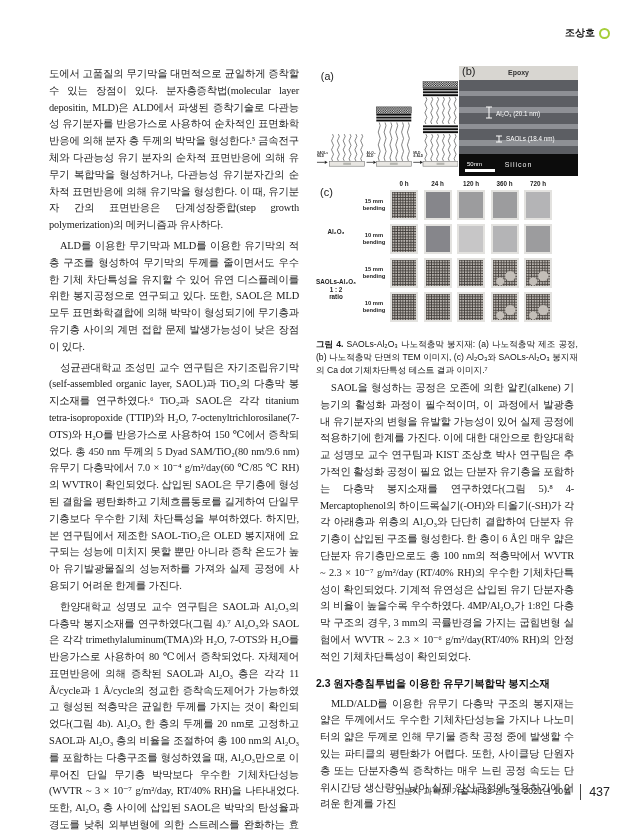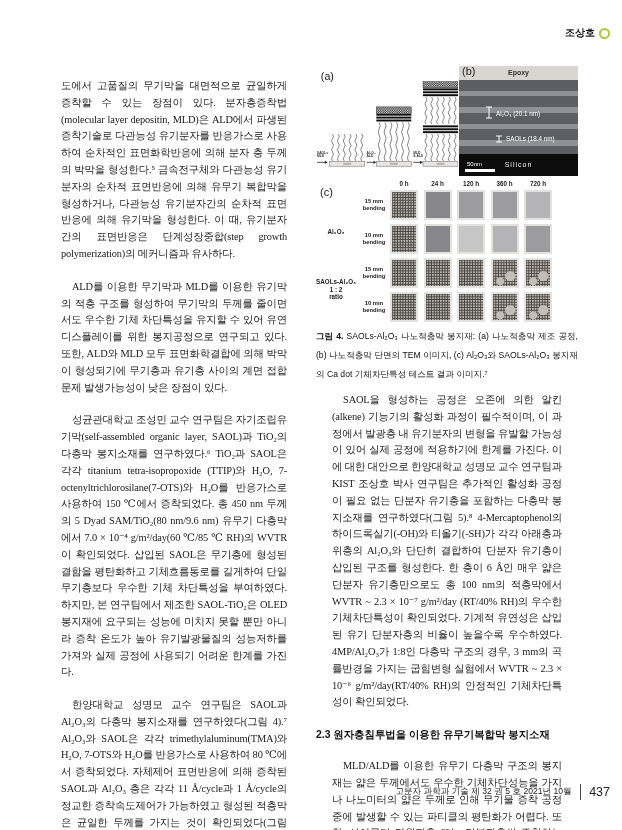--- a/index.html
+++ b/index.html
@@ -18,21 +18,21 @@
     font-weight:bold; font-size:10px; color:#1a1a1a;
   }
   .author-ring{
     display:inline-block; width:7px; height:7px;
     border:2.5px solid #a6ce39; border-radius:50%; background:#fff;
   }
   
   .col-left{position:absolute; left:45px; top:62px; width:258px;}
   .col-right{position:absolute; left:316px; top:62px; width:262px;}
   .col-left p, .col-right p{
-    margin:16px; font-size:10.4px; line-height:16.8px;
+    margin:4px; font-size:10.4px; line-height:16.8px;
     text-align:justify; letter-spacing:-0.15px;
   }
   p.indent{text-indent:11px;}
   .section-heading{
     margin:10px 0 5px 0;
     font-family:"Liberation Sans","DejaVu Sans",sans-serif;
     font-weight:bold; font-size:10.4px; line-height:15px; color:#111;
   }
   
   .figure4{position:relative; width:262px; height:312px; margin-top:2px;}
@@ -84,43 +84,43 @@
   }
   .cacell[data-state="dark"]{background:#86868b;}
   .cacell[data-state="grey"]{background:#9c9c9e;}
   .cacell[data-state="light"]{background:#b4b4b6;}
   .cacell[data-state="xlight"]{background:#c7c6c7;}
   .c-group{position:absolute; left:0; width:40px; text-align:center;
     font-weight:bold; font-size:6.3px; line-height:7.5px; color:#222; white-space:pre-line;}
   .c-group1{top:50px;}
   .c-group2{top:100px;}
   
-  .fig-caption{position:absolute; left:0; top:263px; width:262px;
+  .fig-caption{position:absolute; left:0; top:274px; width:262px;
     font-family:"Liberation Sans","DejaVu Sans",sans-serif;
-    font-size:8.6px; line-height:19px; color:#111; text-align:justify;}
+    font-size:8.6px; line-height:13px; color:#111; text-align:justify;}
   .cap-label{font-weight:bold;}
   
   .footer{position:absolute; top:784px; right:44px; display:flex; align-items:center;
     font-family:"Liberation Sans","DejaVu Sans",sans-serif; font-size:8.6px; color:#222;margin-left:32px;}
   .footer-divider{width:1.5px; height:16px; background:#444; margin:0 8px;}
   .footer-page{font-weight:normal; font-size:12.5px;}
 </style>
 </head>
 <body>
 
 <div class="page">
 
   <div class="author">
     <span>조상호</span>
     <span class="author-ring"></span>
   </div>
 
   <div class="col-left">
     <p>도에서 고품질의 무기막을 대면적으로 균일하게 증착할 수 있는 장점이 있다. 분자층증착법(molecular layer depositin, MLD)은 ALD에서 파생된 증착기술로 다관능성 유기분자를 반응가스로 사용하여 순차적인 표면화학반응에 의해 분자 층 두께의 박막을 형성한다.⁵ 금속전구체와 다관능성 유기 분자의 순차적 표면반응에 의해 유무기 복합막을 형성하거나, 다관능성 유기분자간의 순차적 표면반응에 의해 유기막을 형성한다. 이 때, 유기분자 간의 표면반응은 단계성장중합(step growth polymerization)의 메커니즘과 유사하다.</p>
-    <p class="indent">ALD를 이용한 무기막과 MLD를 이용한 유기막의 적층 구조를 형성하여 무기막의 두께를 줄이면서도 우수한 기체 차단특성을 유지할 수 있어 유연 디스플레이를 위한 봉지공정으로 연구되고 있다. 또한, ALD와 MLD 모두 표면화학결합에 의해 박막이 형성되기에 무기층과 유기층 사이의 계면 접합 문제 발생가능성이 낮은 장점이 있다.</p>
+    <p class="indent">ALD를 이용한 무기막과 MLD를 이용한 유기막의 적층 구조를 형성하여 무기막의 두께를 줄이면서도 우수한 기체 차단특성을 유지할 수 있어 유연 디스플레이를 위한 봉지공정으로 연구되고 있다. 또한, SAOL은 MLD 모두 표면화학결합에 의해 박막이 형성되기에 무기층과 유기층 사이의 계면 접합 문제 발생가능성이 낮은 장점이 있다.</p>
     <p class="indent">성균관대학교 조성민 교수 연구팀은 자기조립유기막(self-assembled organic layer, SAOL)과 TiO₂의 다층막 봉지소재를 연구하였다.⁶ TiO₂과 SAOL은 각각 titanium tetra-isopropoxide (TTIP)와 H₂O, 7-octenyltrichlorosilane(7-OTS)와 H₂O를 반응가스로 사용하여 150 ℃에서 증착되었다. 총 450 nm 두께의 5 Dyad SAM/TiO₂(80 nm/9.6 nm) 유무기 다층막에서 7.0 × 10⁻⁴ g/m²/day(60 ℃/85 ℃ RH)의 WVTR이 확인되었다. 삽입된 SAOL은 무기층에 형성된 결함을 평탄화하고 기체흐름통로를 길게하여 단일무기층보다 우수한 기체 차단특성을 부여하였다. 하지만, 본 연구팀에서 제조한 SAOL-TiO₂은 OLED 봉지재에 요구되는 성능에 미치지 못할 뿐만 아니라 증착 온도가 높아 유기발광물질의 성능저하를 가져와 실제 공정에 사용되기 어려운 한계를 가진다.</p>
     <p class="indent">한양대학교 성명모 교수 연구팀은 SAOL과 Al₂O₃의 다층막 봉지소재를 연구하였다(그림 4).⁷ Al₂O₃와 SAOL은 각각 trimethylaluminum(TMA)와 H₂O, 7-OTS와 H₂O를 반응가스로 사용하여 80 ℃에서 증착되었다. 자체제어 표면반응에 의해 증착된 SAOL과 Al₂O₃ 층은 각각 11 Å/cycle과 1 Å/cycle의 정교한 증착속도제어가 가능하였고 형성된 적층막은 균일한 두께를 가지는 것이 확인되었다(그림 4b). Al₂O₃ 한 층의 두께를 20 nm로 고정하고 SAOL과 Al₂O₃ 층의 비율을 조절하여 총 100 nm의 Al₂O₃를 포함하는 다층구조를 형성하였을 때, Al₂O₃만으로 이루어진 단일 무기층 박막보다 우수한 기체차단성능(WVTR ~ 3 × 10⁻⁷ g/m²/day, RT/40% RH)을 나타내었다. 또한, Al₂O₃ 층 사이에 삽입된 SAOL은 박막의 탄성율과 경도를 낮춰 외부변형에 의한 스트레스를 완화하는 효과를 가진다. 이에 따라, 10 mm의 곡률반경을 가지는 굽힘변형 실험에서 기체차단 성능(WVTR: 1.31 × 10⁻⁶ g/m²/day, RT/40% RH)이 안정적으로 유지되는 것을 확인하였다(그림 4c).</p>
   </div>
 
   <div class="col-right">
 
     <div class="figure4">
 
       <svg class="panel-a" width="142" height="113" viewBox="0 0 146 116">
         <defs>

